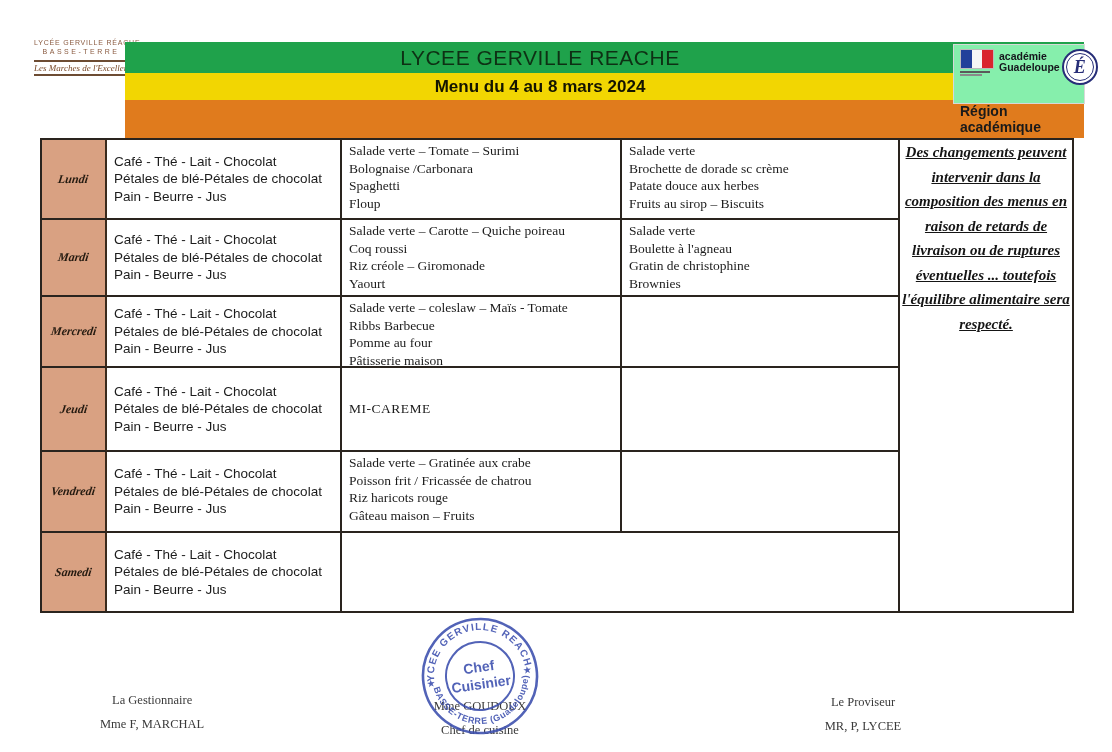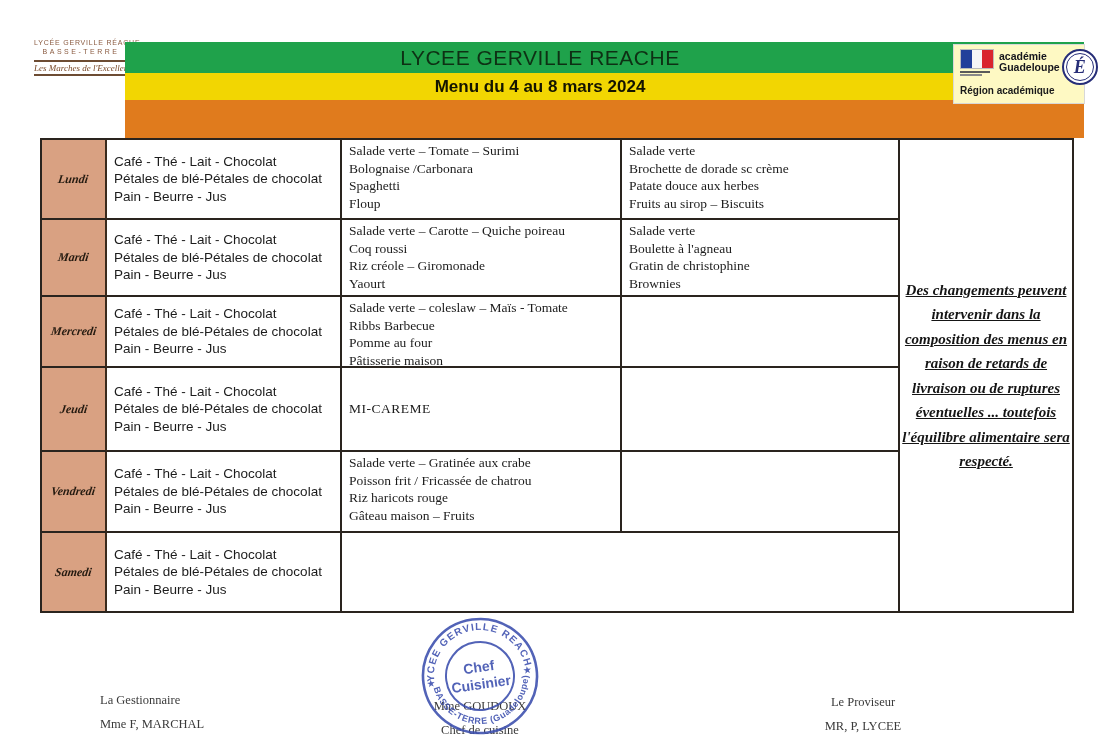--- a/index.html
+++ b/index.html
@@ -36,41 +36,41 @@
     font-size:17px; line-height:27px; color:#141400; font-weight:bold;
   }
   .col-head {
     top:108px; transform:translateX(-50%) skewX(-10deg);
     font-family:"Liberation Sans", sans-serif; font-style:italic; font-weight:bold;
     font-size:13.5px; color:#141414; letter-spacing:.3px; white-space:nowrap;
   }
 
   
   .acad-box {
-    left:953px; top:44px; width:132px; height:60px; background:#fef9c3;
+    left:953px; top:44px; width:132px; height:60px; background:#86efac;
     border:1px solid #d8d8d8; padding:4px 5px 3px 6px;
   }
   .acad-row { display:flex; align-items:flex-start; }
   .flag { width:34px; height:20px; display:flex; border:.5px solid #bbb; }
   .flag span { flex:1; }
   .flag .b { background:#223f9a; } .flag .w { background:#f6f6f6; } .flag .r { background:#d9252e; }
   .flag-cap { width:30px; height:2px; background:#5a5a5a; margin-top:2px; }
   .flag-cap2 { width:22px; height:2px; background:#8a8a8a; margin-top:1px; }
   .acad-name { margin-left:5px; font-family:"Liberation Sans", sans-serif; font-weight:bold; font-size:10.5px; line-height:11px; color:#15151c; padding-top:2px; }
   .embleme {
     margin-left:2px; width:36px; height:36px; border:2px solid #272e78; border-radius:50%;
     display:flex; align-items:center; justify-content:center; background:#fff; flex:none;
   }
   .embleme-inner {
     width:28px; height:28px; border:1px solid #272e78; border-radius:50%;
     display:flex; align-items:center; justify-content:center;
     font-family:"Liberation Serif", serif; font-style:italic; font-weight:bold;
     font-size:18px; color:#272e78;
   }
-  .acad-caption { font-family:"Liberation Sans", sans-serif; font-weight:bold; font-size:10px; color:#1a1a1a; margin-top:0; }
+  .acad-caption { font-family:"Liberation Sans", sans-serif; font-weight:bold; font-size:14px; color:#1a1a1a; margin-top:18px; }
 
   
   .menu-grid {
     left:40px; top:138px;
     display:grid;
     grid-template-columns:65px 235px 280px 278px 172px;
     grid-template-rows:80px 77px 71px 84px 81px 78px;
     border:2px solid #2a241e; background:#fff;
   }
   .cell { border-right:2px solid #2a241e; border-bottom:2px solid #2a241e; overflow:visible; }
@@ -81,29 +81,29 @@
     transform-origin:center; border-right-color:#3a2b1d;
   }
   .day-cell span { transform:skewX(-8deg); }
   .menu-lines { white-space:pre-line; font-size:13.5px; line-height:17.5px; color:#1c1c1c; padding:2px 4px 2px 7px; }
   .bf-cell { display:flex; align-items:center; font-family:"Liberation Sans", sans-serif; }
   .bf-cell .menu-lines { padding-top:0; padding-bottom:0; }
   .vcenter { display:flex; align-items:center; }
   .vcenter .menu-lines { letter-spacing:.5px; }
   .info-cell {
     grid-area:1 / 5 / 7 / 6; border-right:0; border-bottom:0;
-    display:flex; align-items:center; justify-content:center; padding:0 2px;
+    display:flex; justify-content:center; padding:0 2px;
   }
   .info-note {
     font-style:italic; font-weight:600; font-size:15px; line-height:24.5px;
     color:#151515; text-align:center; text-decoration:underline;
   }
 
   
-  .sig { font-size:12.5px; color:#3a3a3a; line-height:24px; }
+  .sig { font-size:12.5px; color:#3a3a3a; line-height:24px;text-align:center; }
   .sig-left { left:100px; top:688px; }
   .sig-center { left:398px; top:694px; width:164px; text-align:center; z-index:1; }
   .sig-right { left:798px; top:690px; width:130px; text-align:center; }
   .stamp-wrap { left:417px; top:613px; width:126px; height:126px; z-index:2; opacity:.88; transform:rotate(-8deg); }
 </style>
 </head>
 <body>
 
 <div class="abs lgr-block">
   <div class="lgr-line1">LYCÉE GERVILLE RÉACHE</div>

